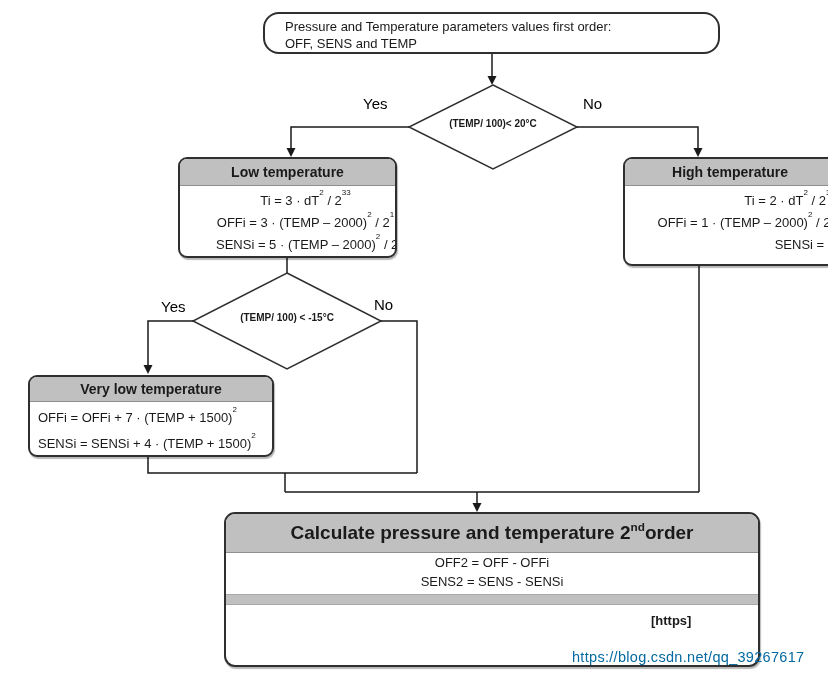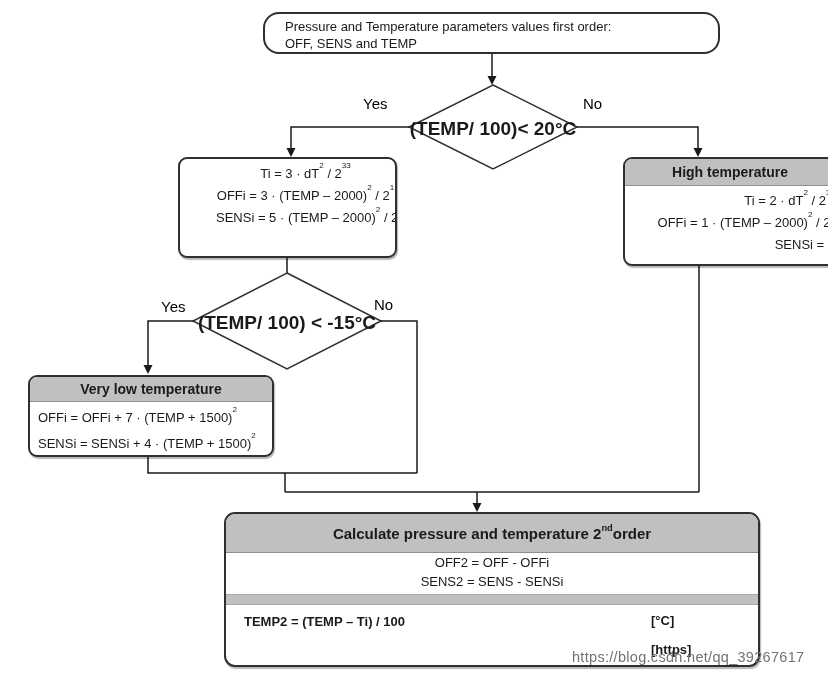--- a/index.html
+++ b/index.html
@@ -14,21 +14,21 @@
     box-shadow:1px 2px 1px rgba(0,0,0,0.28);z-index:2;
   }
   .box-header{
     background:#c0c0c0;font-weight:bold;font-size:14px;text-align:center;
     display:flex;align-items:center;justify-content:center;
     border-bottom:1px solid #8f8f8f;
   }
   .formula{font-size:13px;white-space:nowrap;}
   sup{font-size:0.62em;line-height:0;position:relative;top:-0.55em;}
   .diamond-label{
-    position:absolute;z-index:3;font-weight:bold;font-size:19px;
+    position:absolute;z-index:3;font-weight:bold;font-size:10px;
     text-align:center;white-space:nowrap;
   }
   .branch-label{
     position:absolute;z-index:3;font-size:15px;color:#000000;white-space:nowrap;
   }
   
   #start-box{left:263px;top:12px;width:457px;height:42px;border-radius:16px;
     padding:4px 10px 0 20px;font-size:13px;line-height:17px;box-shadow:none;}
   
   #low-box{left:178px;top:157px;width:219px;height:101px;}
@@ -37,29 +37,29 @@
   
   #high-box{left:591px;top:157px;width:214px;height:109px;margin-left:32px;}
   #high-box .box-header{height:26px;}
   #high-box .box-body{padding-top:4px;text-align:right;line-height:22px;}
   
   #verylow-box{left:28px;top:375px;width:246px;height:82px;}
   #verylow-box .box-header{height:24px;}
   #verylow-box .box-body{padding:3px 0 0 8px;text-align:left;line-height:26px;}
   
   #final-box{left:224px;top:512px;width:536px;height:155px;border-radius:11px;}
-  #final-box .box-header{height:38px;font-size:15px;}
+  #final-box .box-header{height:38px;font-size:19px;}
   #final-box .first-order{height:41px;text-align:center;line-height:19px;}
   #final-box .divider{height:9px;background:#c0c0c0;border-top:1px solid #a8a8a8;border-bottom:1px solid #a8a8a8;}
   #final-box .result-row{position:relative;padding-left:18px;font-weight:bold;line-height:24px;margin-top:4px;}
   #final-box .unit{position:absolute;left:425px;top:0;font-weight:bold;}
   
   #watermark{
     position:absolute;left:572px;top:649px;z-index:5;font-size:14.5px;
-    color:#737373;letter-spacing:0.3px;white-space:nowrap;
+    color:#0369a1;letter-spacing:0.3px;white-space:nowrap;
   }
 </style>
 </head>
 <body>
 
 <div id="canvas">
 
   <svg id="connectors" viewBox="0 0 828 679" xmlns="http://www.w3.org/2000/svg">
     <g stroke="#1a1a1a" stroke-width="1.5" fill="none">
 
@@ -101,20 +101,21 @@
   <div class="box" id="start-box">
     <div>Pressure and Temperature parameters values first order:</div>
     <div>OFF, SENS and TEMP</div>
   </div>
 
   <div class="diamond-label" style="left:409px;top:118px;width:168px;">(TEMP/ 100)&lt; 20°C</div>
   <div class="branch-label" style="left:363px;top:95px;">Yes</div>
   <div class="branch-label" style="left:583px;top:95px;">No</div>
 
   <div class="box" id="low-box">
+    <div class="box-header">Low temperature</div>
     <div class="box-body">
       <div class="formula">Ti = 3 · dT<sup>2</sup> / 2<sup>33</sup></div>
       <div class="formula">OFFi = 3 · (TEMP – 2000)<sup>2</sup> / 2<sup>1</sup></div>
       <div class="formula">SENSi = 5 · (TEMP – 2000)<sup>2</sup> / 2<sup>3</sup></div>
     </div>
   </div>
 
   <div class="box" id="high-box">
     <div class="box-header">High temperature</div>
     <div class="box-body">
@@ -137,23 +138,19 @@
   </div>
 
   <div class="box" id="final-box">
     <div class="box-header">Calculate pressure and temperature 2<sup>nd</sup> order</div>
     <div class="first-order">
       <div class="formula">OFF2 = OFF - OFFi</div>
       <div class="formula">SENS2 = SENS - SENSi</div>
     </div>
     <div class="divider"></div>
     <div class="result-row">
-      <span class="formula">TEMP2 = (TEMP – Ti) / 100</span>
-      <span class="unit formula">[°C]</span>
-    </div>
-    <div class="result-row">
       <span class="unit formula">[https]</span>
     </div>
   </div>
 
   <div id="watermark">https://blog.csdn.net/qq_39267617</div>
 
 </div>
 
 </body></html>

